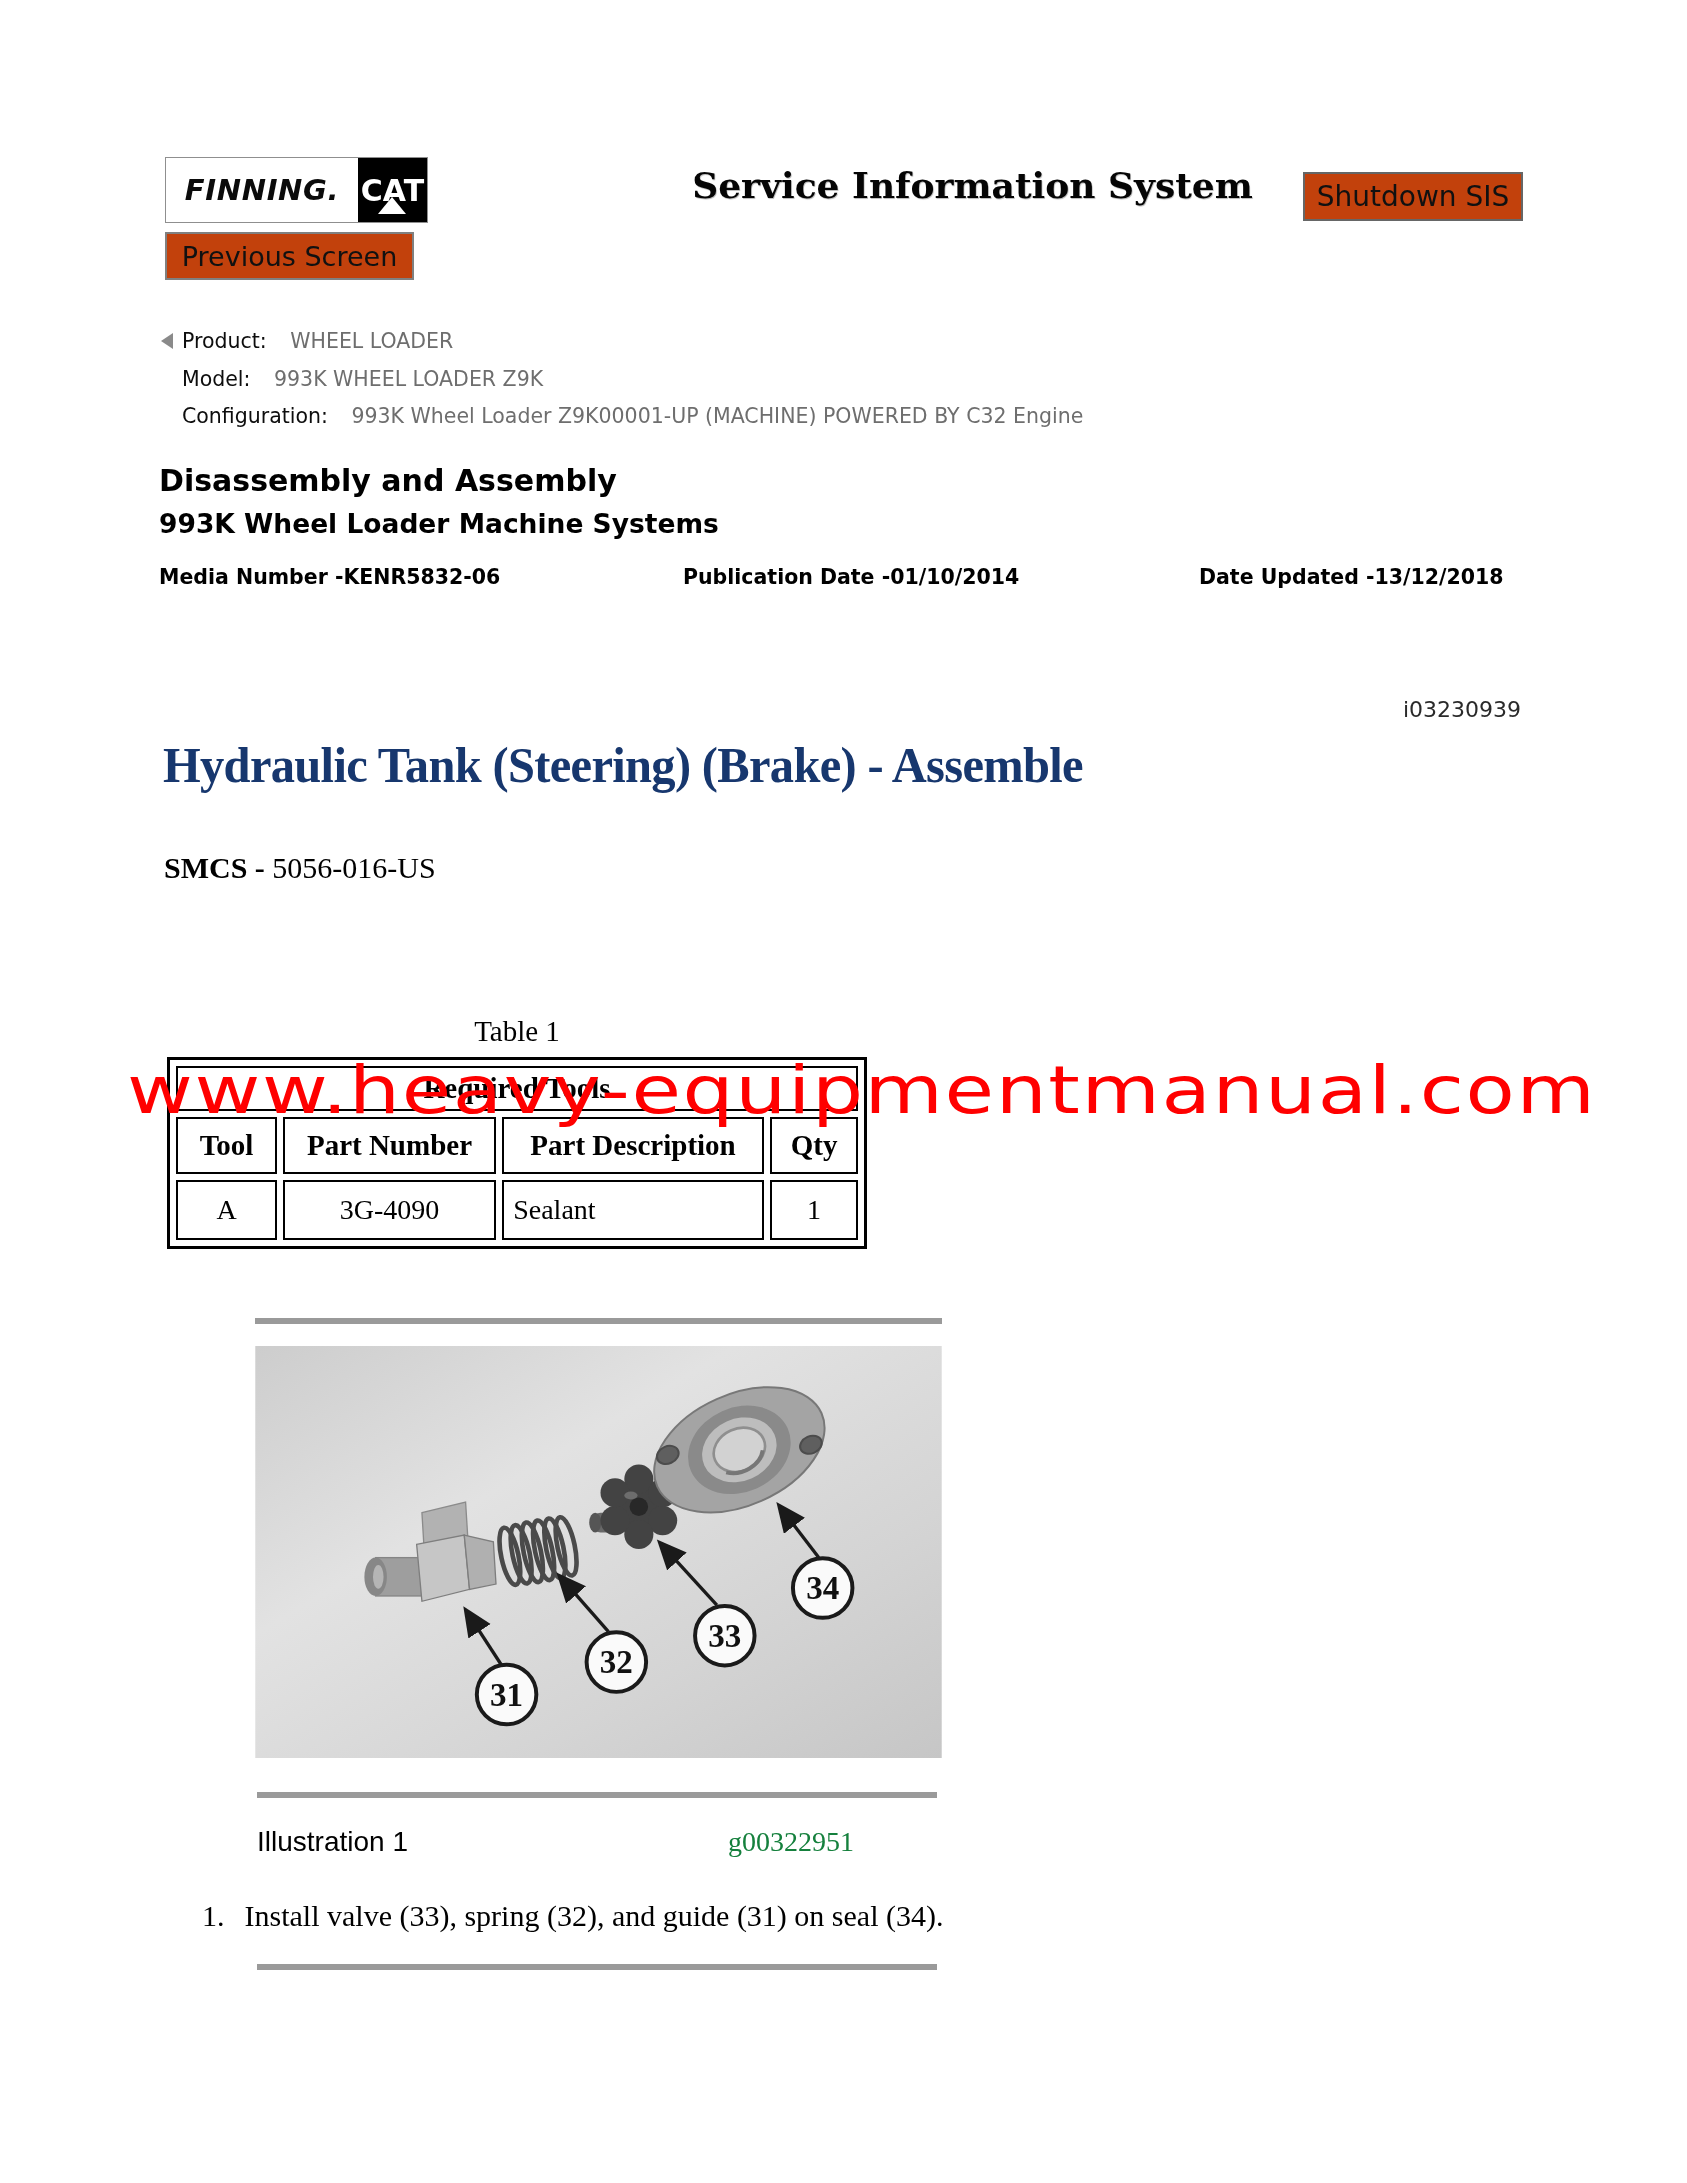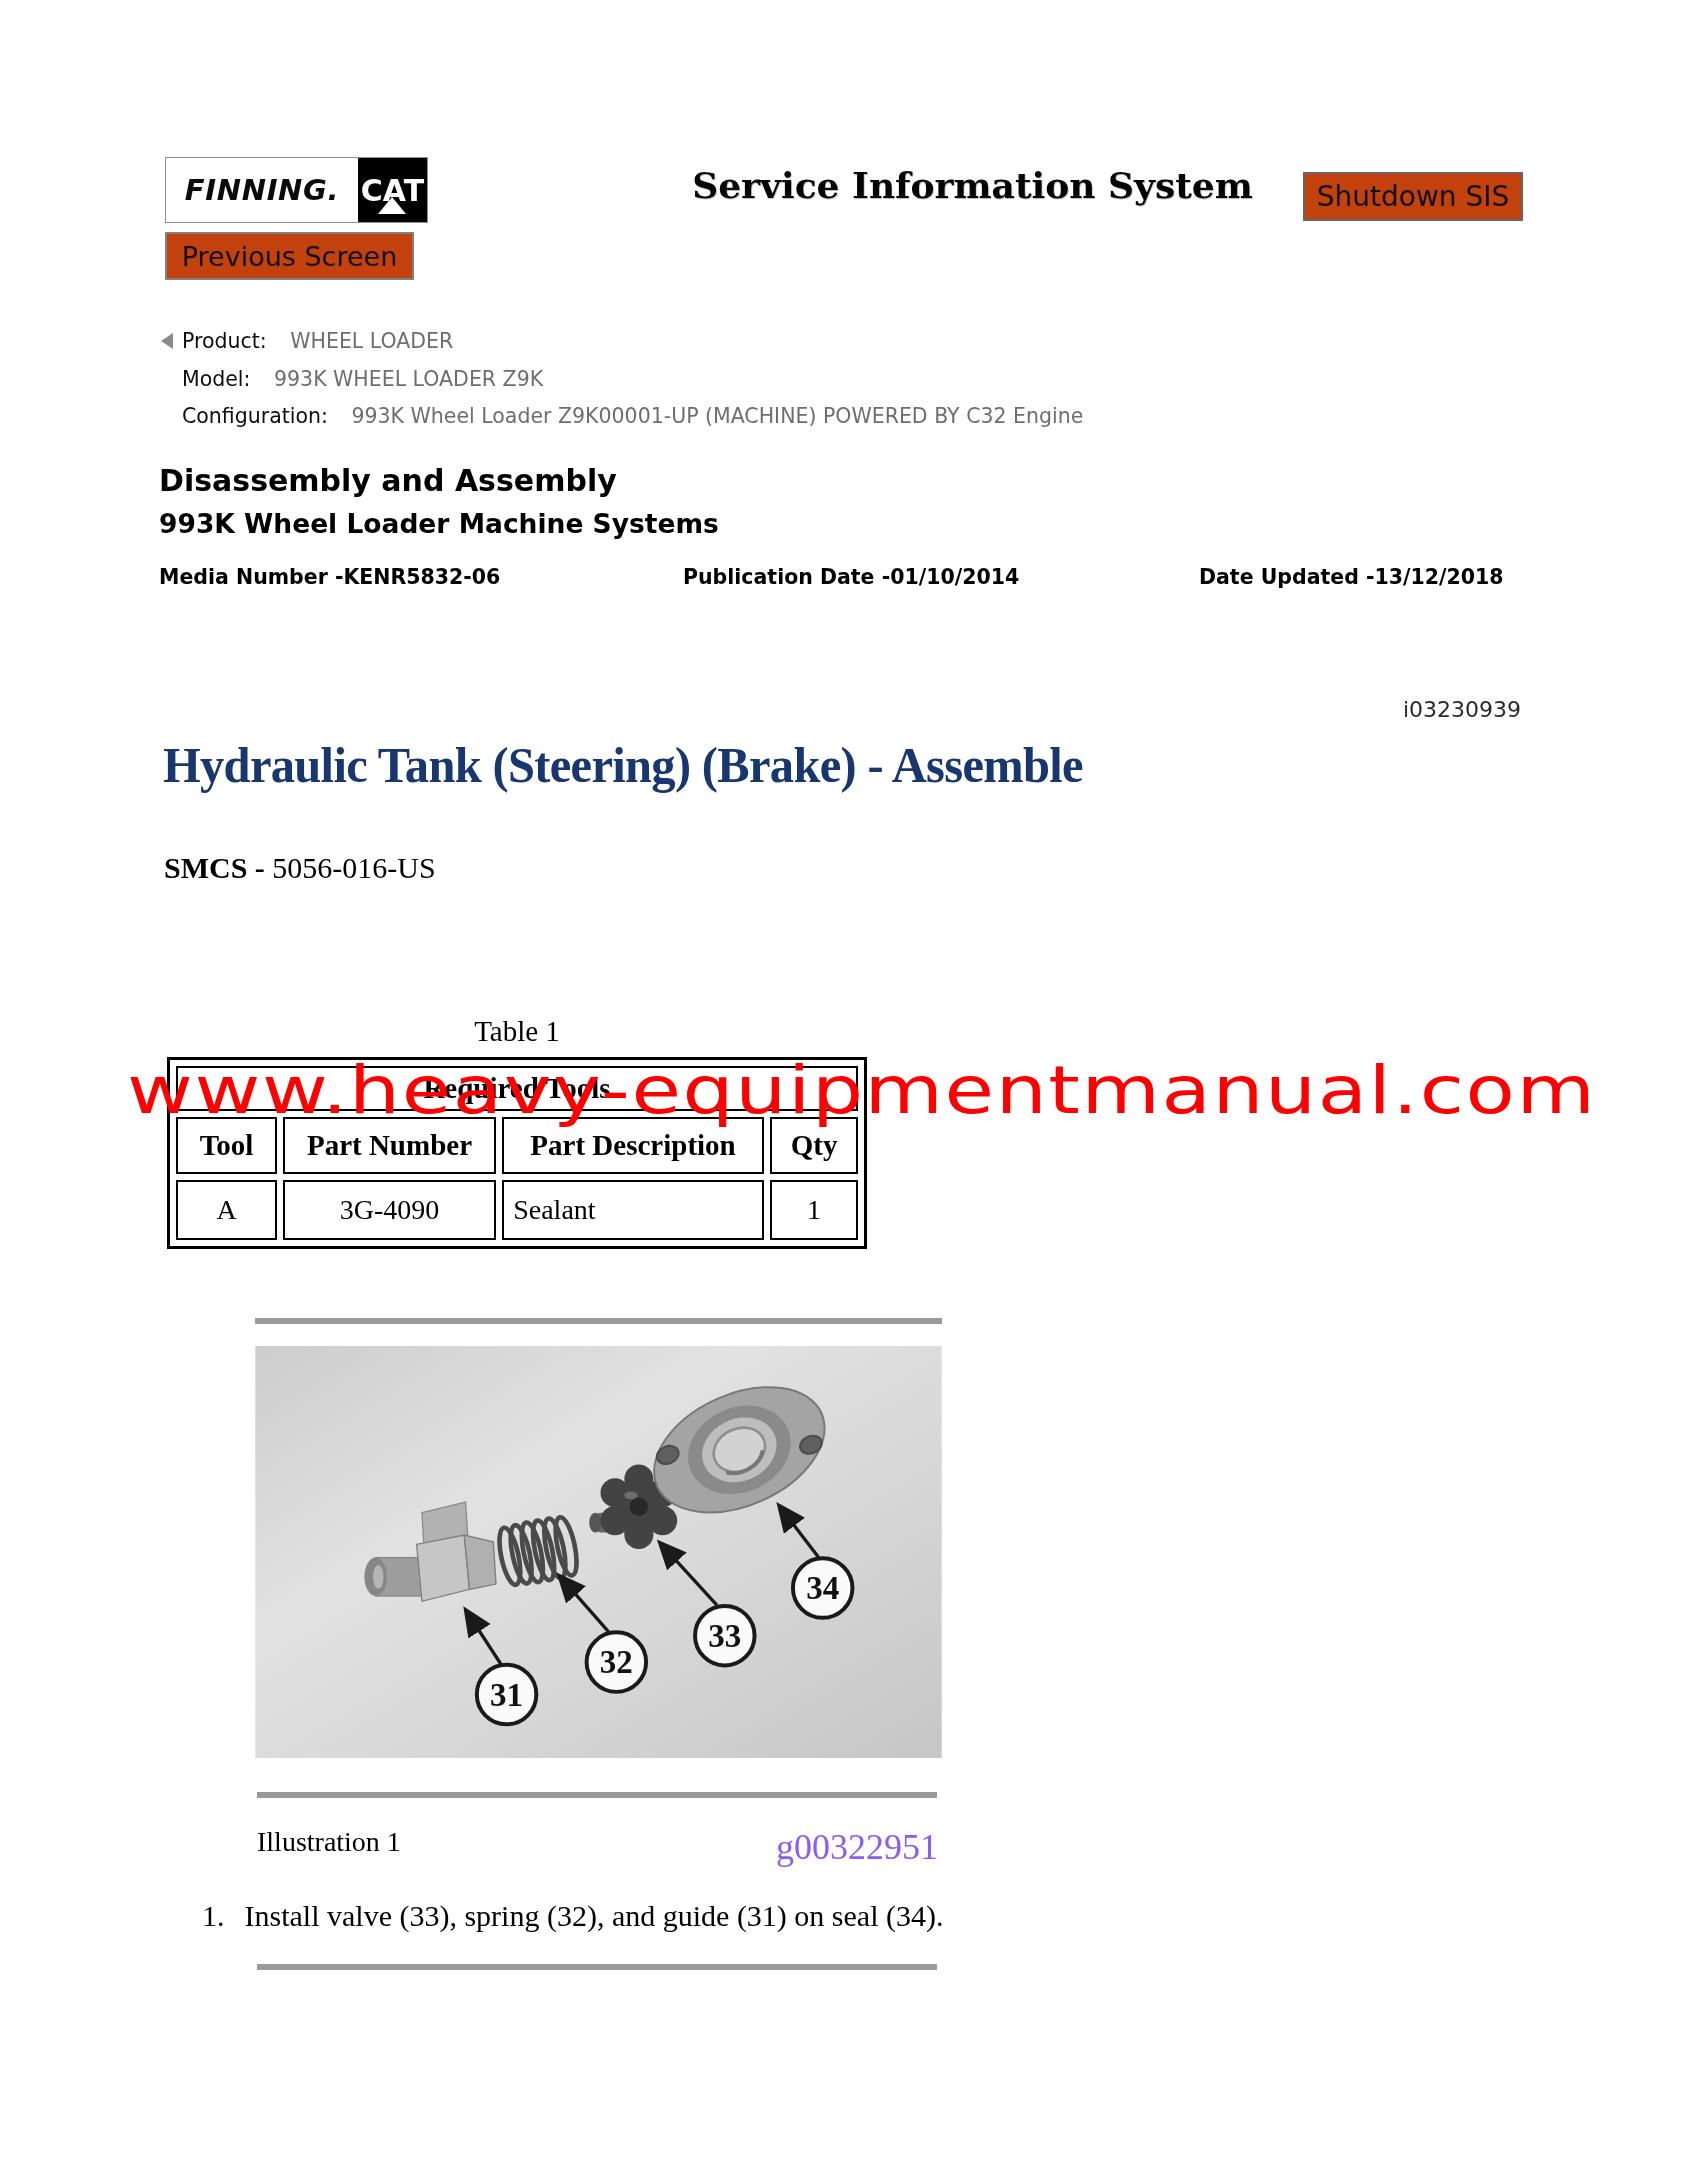--- a/index.html
+++ b/index.html
@@ -64,23 +64,23 @@
   .watermark{left:127px;top:1056px;z-index:40;font-family:"DejaVu Sans",sans-serif;font-size:66px;
              letter-spacing:1.3px;color:#ff0000;white-space:nowrap;transform:scaleX(1.22);
              transform-origin:left top;line-height:1.05;}
 
   
   .rule{background:#9a9a9a;height:6px;}
   .rule-top{left:255px;top:1318px;width:687px;}
   .rule-mid{left:257px;top:1792px;width:680px;}
   .rule-bot{left:257px;top:1964px;width:680px;}
   .photo{left:255px;top:1346px;width:687px;height:412px;}
-  .illus-label{left:257px;top:1826px;font-family:Liberation Serif, serif;font-size:28px;color:#000;}
-  .illus-id{left:728px;top:1826px;width:210px;text-align:right;
-            font-family:"Liberation Serif",serif;font-size:36px;color:#8b5cf6;}
+  .illus-label{left:257px;top:1826px;font-family:Liberation Sans, sans-serif;font-size:28px;color:#000;}
+  .illus-id{left:728px;top:1826px;width:210px;
+            font-family:"Liberation Serif",serif;font-size:28px;color:#15803d;}
   .step{left:202px;top:1899px;font-family:"Liberation Serif",serif;font-size:30px;color:#000;white-space:nowrap;}
   .step-num{display:inline-block;margin-right:20px;}
 </style>
 </head>
 <body>
 
 <div class="page">
 
   <div class="abs app-title">Service Information System</div>
 

